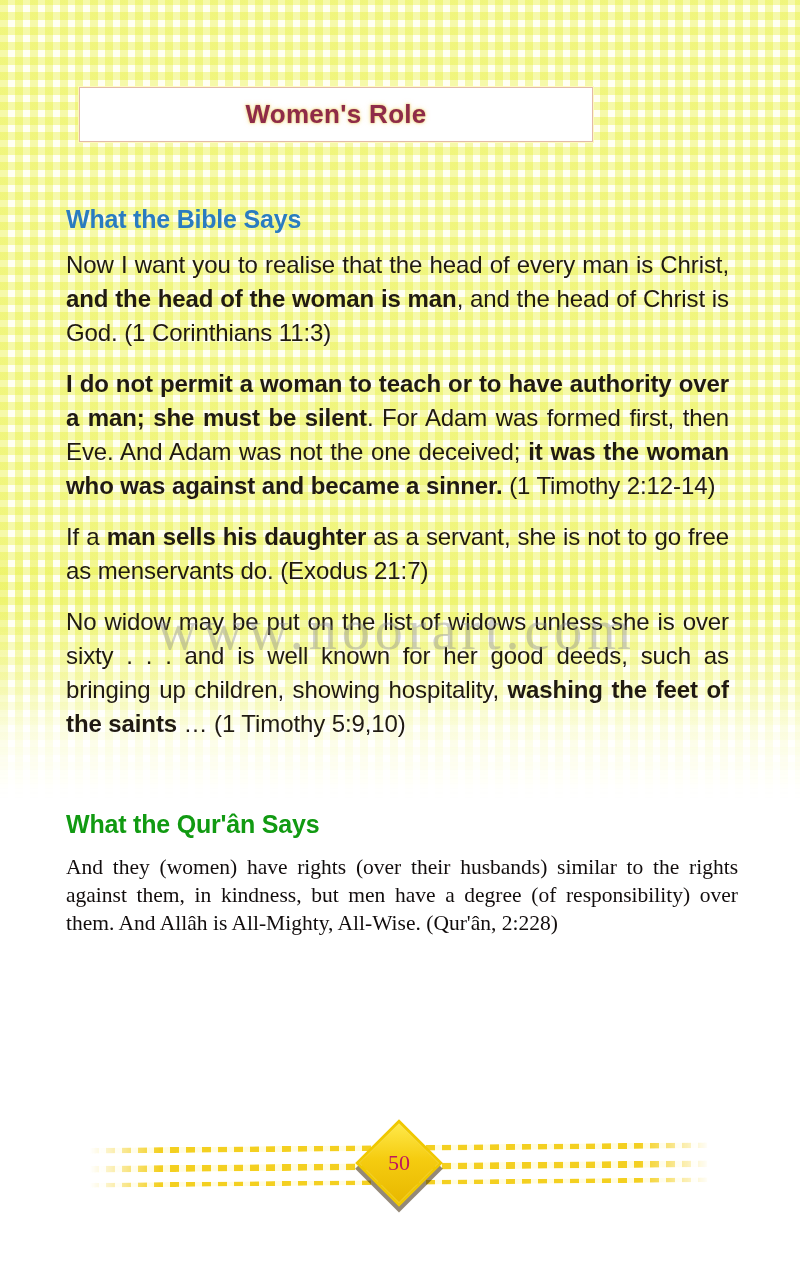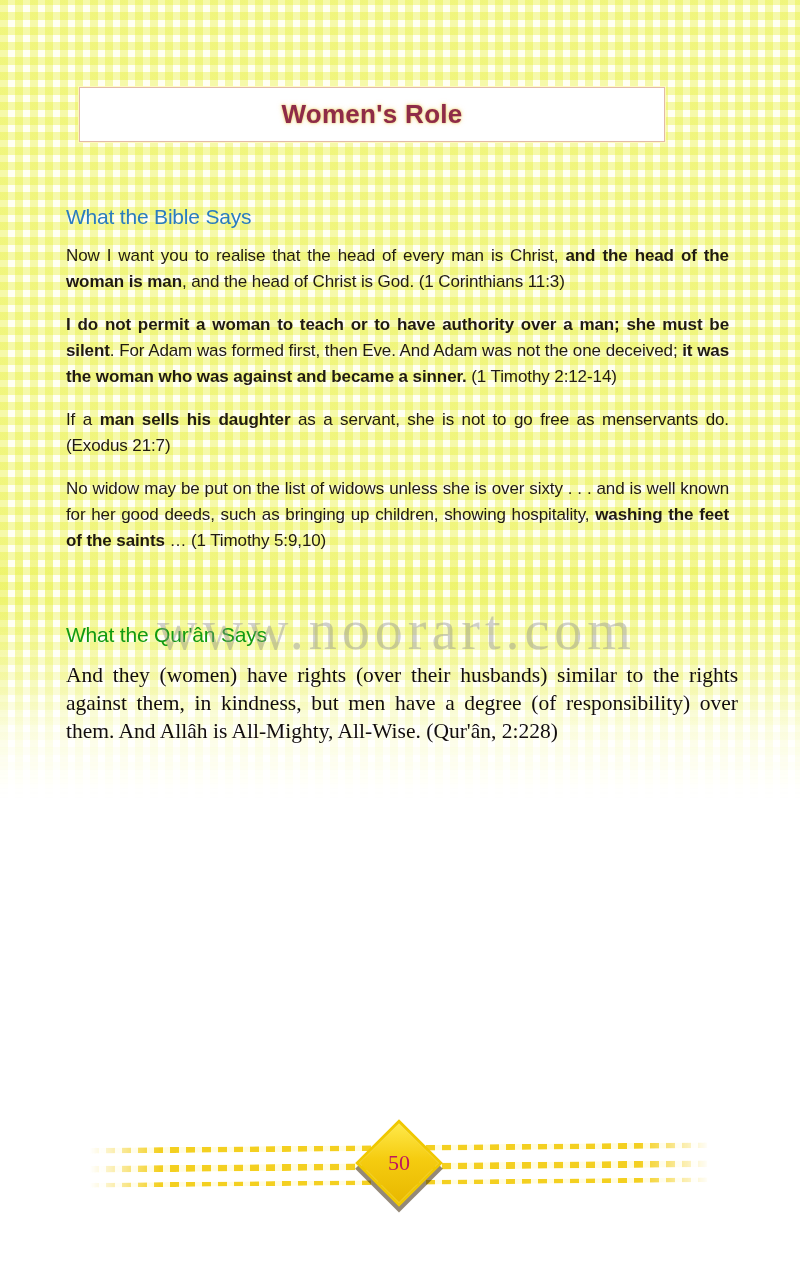--- a/index.html
+++ b/index.html
@@ -81,21 +81,21 @@
         rgba(0,0,0,0.2) 180px,
         rgba(0,0,0,0) 240px);
     pointer-events: none;
   }
 
   
   #title-banner {
     position: absolute;
     left: 79px;
     top: 87px;
-    width: 586px;
+    width: 514px;
     height: 55px;
     background: #ffffff;
     border: 1px solid #e2b9a8;
     box-shadow: 0 0 0 1px rgba(255,250,190,0.9);
     display: flex;
     align-items: center;
     justify-content: center;
     box-sizing: border-box;
   }
   #title-text {
@@ -111,33 +111,33 @@
   #content {
     position: absolute;
     left: 66px;
     top: 205px;
     width: 672px;
   }
 
   h2.section-heading {
     margin: 0 0 14px 0;
     font-family: "Liberation Sans", sans-serif;
-    font-weight: normal;
-    font-size: 21px;
+    font-weight: bold;
+    font-size: 25px;
     letter-spacing: -0.2px;
   }
   h2.bible-heading { color: #2a7cc0; }
   h2.quran-heading { color: #119a12; }
 
   
   p.bible-para {
     margin: 0 9px 17px 0;
     font-family: "Liberation Sans", sans-serif;
-    font-size: 17px;
-    line-height: 26px;
+    font-size: 24px;
+    line-height: 34px;
     color: #201a12;
     text-align: justify;
     letter-spacing: -0.1px;
   }
   p.bible-para b { font-weight: bold; }
 
   
   p.quran-para {
     margin: 12px 0 18px 0;
     font-family: "Liberation Serif", serif;

